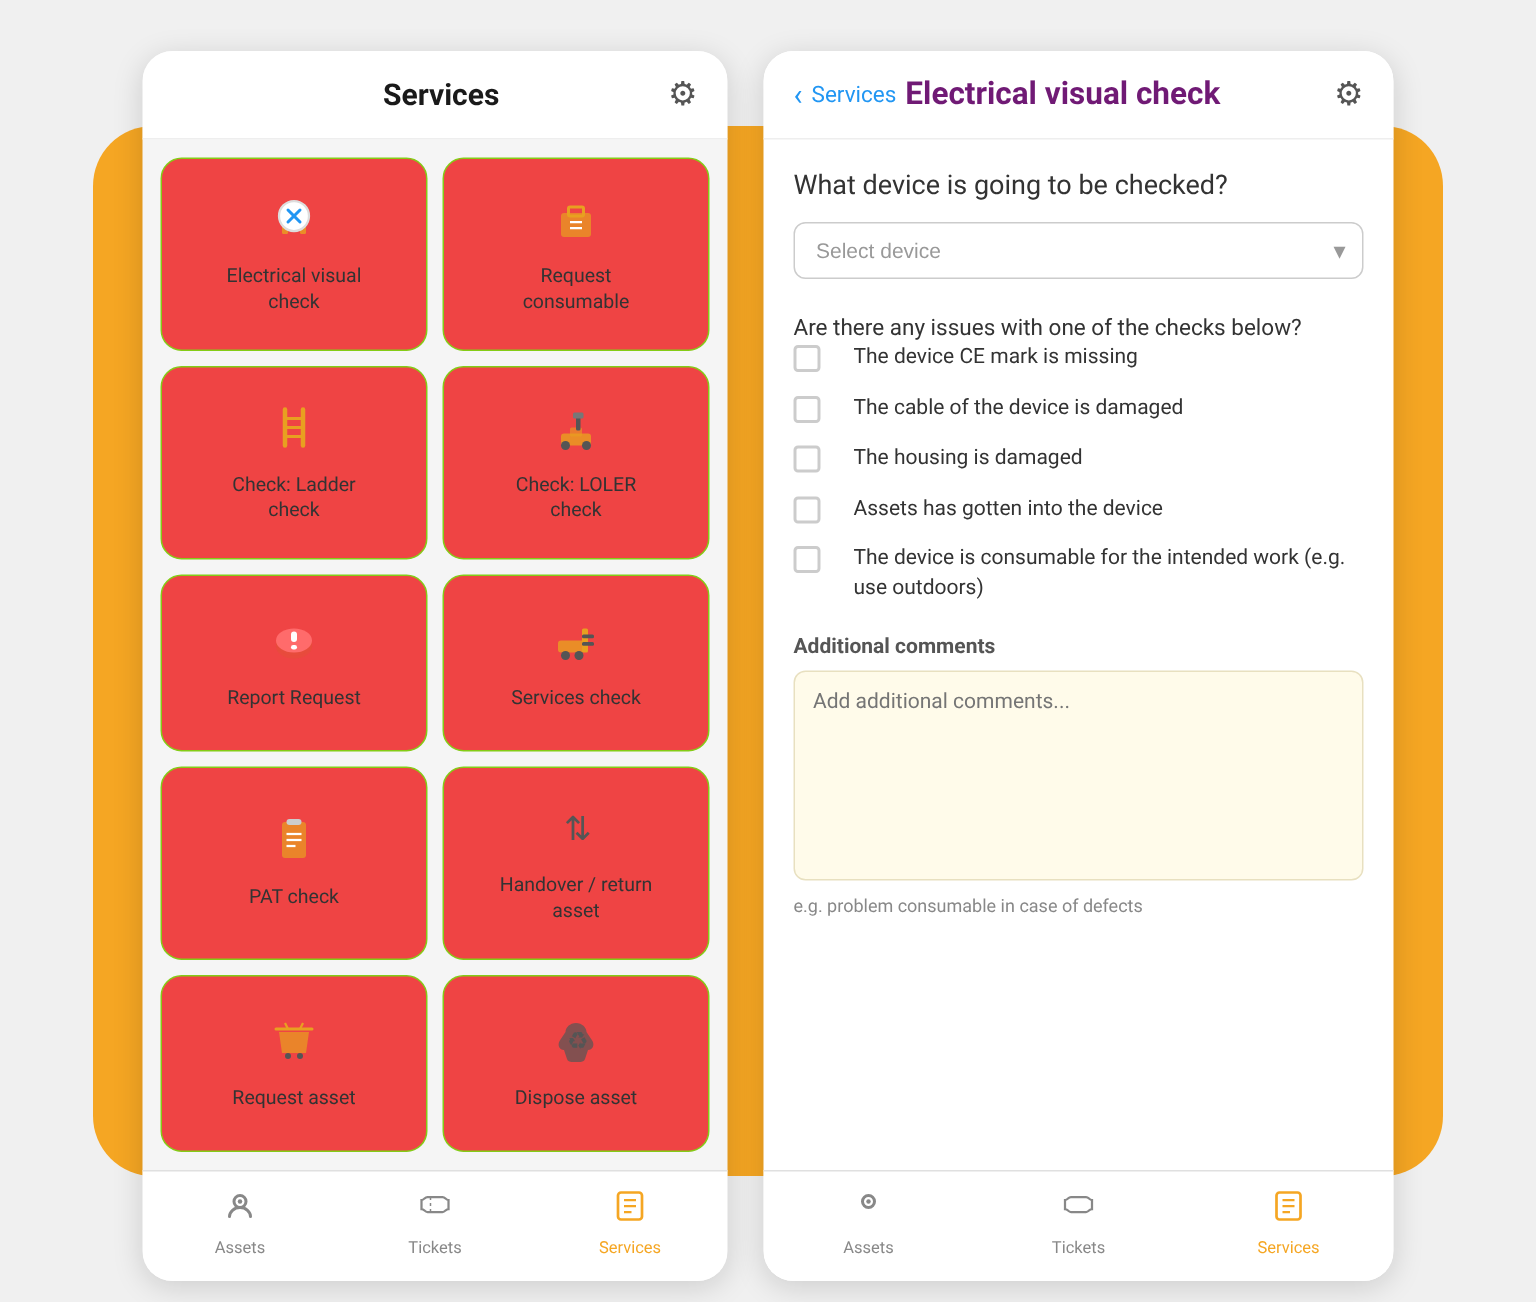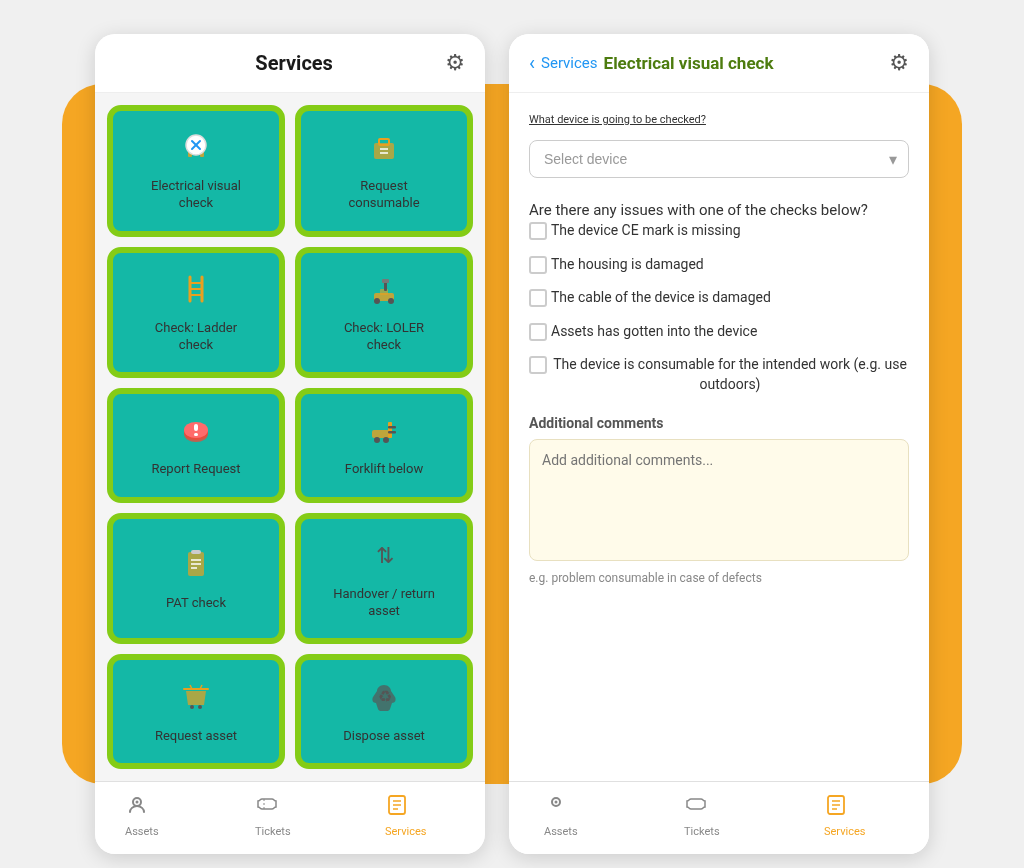--- a/index.html
+++ b/index.html
@@ -75,29 +75,29 @@
     .services-grid {
       flex: 1;
       padding: 12px;
       display: grid;
       grid-template-columns: 1fr 1fr;
       gap: 10px;
       overflow: hidden;
     }
 
     .service-card {
-      background: #14b8a6;
+      background: #ef4444;
       border-radius: 14px;
       display: flex;
       flex-direction: column;
       align-items: center;
       justify-content: center;
       padding: 18px 10px;
       cursor: pointer;
-      border: 6px solid #84cc16;
+      border: 1px solid #84cc16;
       gap: 8px;
       min-height: 110px;
     }
 
     .service-icon {
       font-size: 32px;
       line-height: 1;
     }
 
     .service-label {
@@ -111,20 +111,21 @@
       background: #fff;
       border-top: 1px solid #e0e0e0;
       display: flex;
       justify-content: space-around;
       padding: 10px 0 16px;
     }
 
     .nav-item {
       display: flex;
       flex-direction: column;
+      align-items: center;
       gap: 4px;
       cursor: pointer;
       min-width: 70px;
     }
 
     .nav-icon {
       font-size: 22px;
     }
 
     .nav-label {
@@ -172,37 +173,36 @@
       font-size: 20px;
       cursor: pointer;
     }
 
     .breadcrumb-services {
       color: #2196F3;
       font-size: 15px;
     }
 
     .page-title-right {
-      font-size: 17px;
+      font-size: 21px;
       font-weight: 700;
-      color: #4d7c0f;
+      color: #701a75;
     }
 
     .right-content {
       flex: 1;
       padding: 20px;
       overflow-y: auto;
     }
 
     .section-question {
-      font-size: 11px;
+      font-size: 18px;
       color: #333;
       margin-bottom: 14px;
       font-weight: 400;
-      text-decoration: underline;
     }
 
     .select-wrapper {
       position: relative;
       margin-bottom: 22px;
     }
 
     .select-wrapper select {
       width: 100%;
       border: 1px solid #ccc;
@@ -230,24 +230,23 @@
 
     .checks-question {
       font-size: 15px;
       color: #333;
       line-height: 1.4;
     }
 
     .check-item {
       display: flex;
       align-items: flex-start;
-      gap: 4px;
+      gap: 22px;
       margin-bottom: 14px;
       cursor: pointer;
-      text-align: center;
     }
 
     .check-box {
       width: 18px;
       height: 18px;
       border: 2px solid #ccc;
       border-radius: 3px;
       flex-shrink: 0;
       margin-top: 1px;
       background: #fff;
@@ -273,21 +272,21 @@
 
     .comments-textarea {
       width: 100%;
       background: #FFFBEA;
       border: 1px solid #e8e0c0;
       border-radius: 8px;
       padding: 12px;
       font-size: 14px;
       color: #999;
       resize: none;
-      height: 122px;
+      height: 140px;
       font-family: inherit;
     }
 
     .helper-text {
       font-size: 12px;
       color: #888;
       margin-top: 6px;
     }
 
     .right-bottom-nav {
@@ -383,21 +382,21 @@
         <div class="service-icon">
           <svg width="36" height="36" viewBox="0 0 36 36">
             <rect x="6" y="18" width="18" height="8" rx="2" fill="#E8A020" opacity="0.8"></rect>
             <rect x="22" y="10" width="4" height="16" rx="1" fill="#E8A020"></rect>
             <rect x="22" y="14" width="8" height="2.5" rx="1" fill="#555"></rect>
             <rect x="22" y="19" width="8" height="2.5" rx="1" fill="#555"></rect>
             <circle cx="11" cy="28" r="3" fill="#555"></circle>
             <circle cx="20" cy="28" r="3" fill="#555"></circle>
           </svg>
         </div>
-        <span class="service-label">Forklift below</span>
+        <span class="service-label">Services check</span>
       </div>
 
       <div class="service-card">
         <div class="service-icon">
           <svg width="36" height="36" viewBox="0 0 36 36">
             <rect x="10" y="6" width="16" height="24" rx="2" fill="#E8A020" opacity="0.7"></rect>
             <rect x="13" y="4" width="10" height="4" rx="2" fill="#ccc"></rect>
             <line x1="13" y1="14" x2="23" y2="14" stroke="#fff" stroke-width="1.5"></line>
             <line x1="13" y1="18" x2="23" y2="18" stroke="#fff" stroke-width="1.5"></line>
             <line x1="13" y1="22" x2="19" y2="22" stroke="#fff" stroke-width="1.5"></line>
@@ -500,26 +499,26 @@
       <div class="checks-section">
         <p class="checks-question">Are there any issues with one of the checks below?</p>
 
         <div class="check-item">
           <div class="check-box"></div>
           <span class="check-label">The device CE mark is missing</span>
         </div>
 
         <div class="check-item">
           <div class="check-box"></div>
-          <span class="check-label">The housing is damaged</span>
+          <span class="check-label">The cable of the device is damaged</span>
         </div>
 
         <div class="check-item">
           <div class="check-box"></div>
-          <span class="check-label">The cable of the device is damaged</span>
+          <span class="check-label">The housing is damaged</span>
         </div>
 
         <div class="check-item">
           <div class="check-box"></div>
           <span class="check-label">Assets has gotten into the device</span>
         </div>
 
         <div class="check-item">
           <div class="check-box"></div>
           <span class="check-label">The device is consumable for the intended work (e.g. use outdoors)</span>

